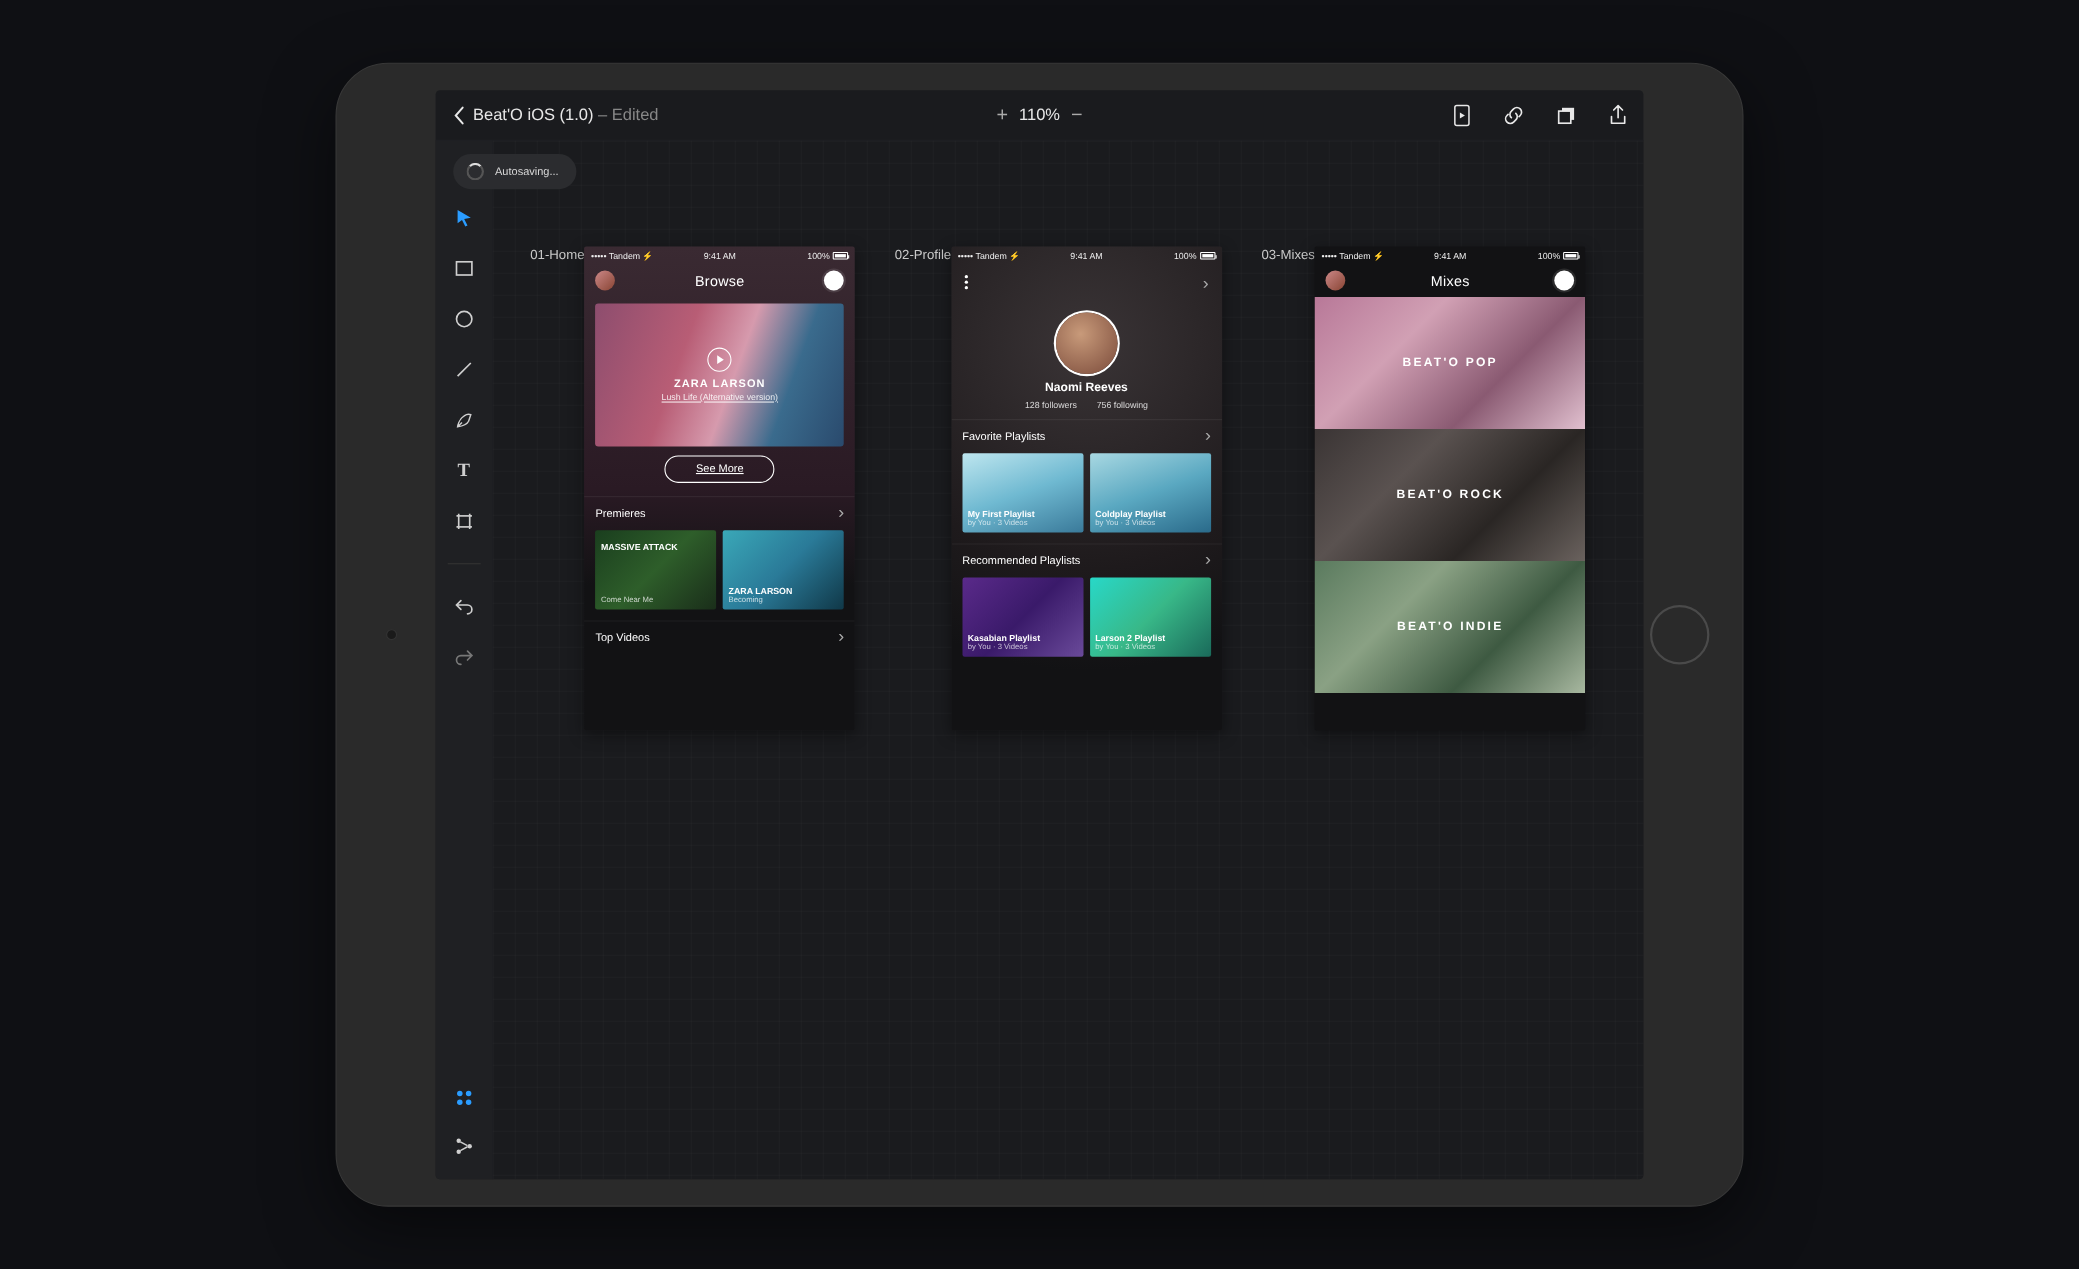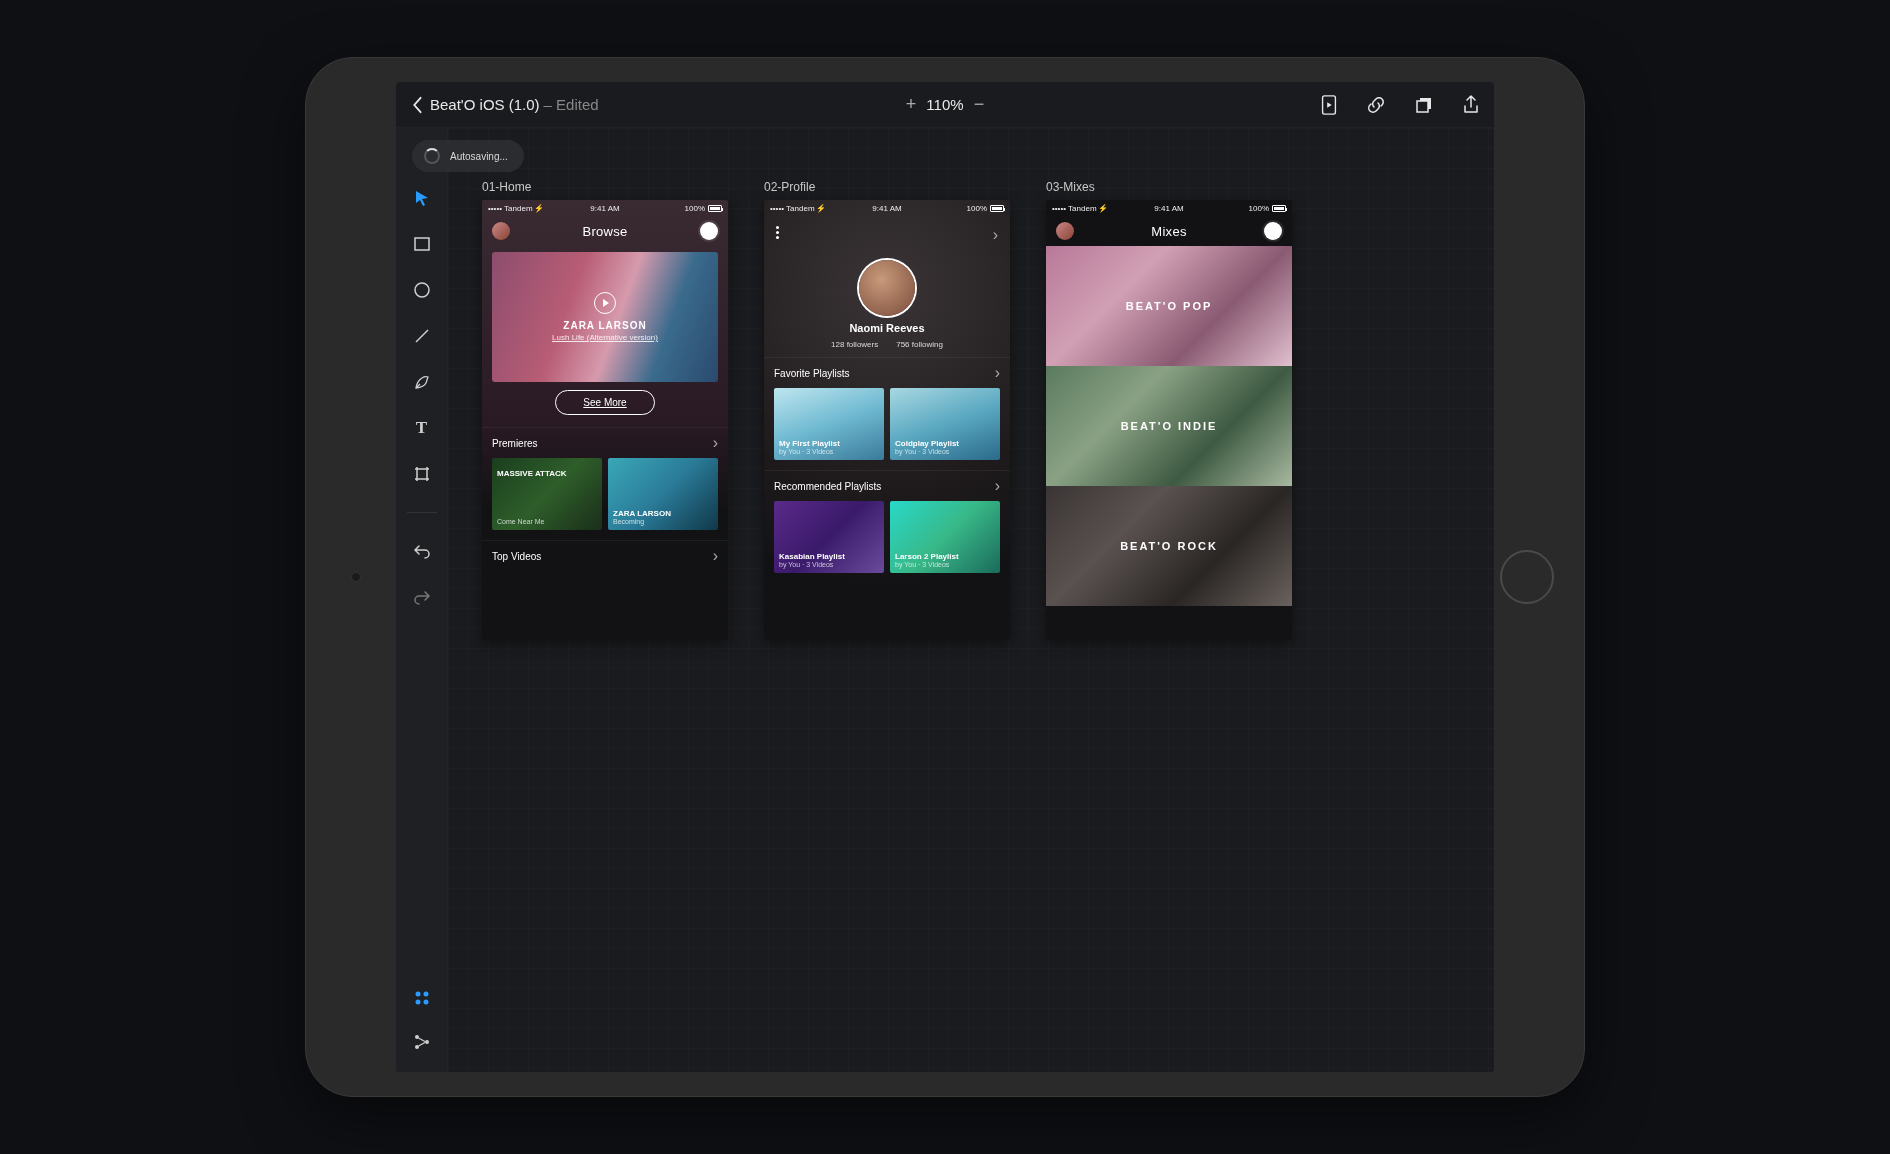--- a/index.html
+++ b/index.html
@@ -67,21 +67,21 @@
 
 .canvas {
   flex:1; position:relative; overflow:hidden;
   background-color:#1a1b1e;
   background-image:
     linear-gradient(rgba(255,255,255,0.018) 1px, transparent 1px),
     linear-gradient(90deg, rgba(255,255,255,0.018) 1px, transparent 1px);
   background-size: 20px 20px;
 }
 .artboards { position:absolute; top:52px; left:34px; display:flex; gap:36px; }
-.artboard-wrap { display:flex; flex-direction:column; }
+.artboard-wrap { display:flex; flex-direction:row;margin-top:44px; }
 .artboard-label { color:#c9c9c9; font-size:12px; margin-bottom:6px; }
 .artboard {
   width:246px; height:440px; background:#121214; border-radius:2px; overflow:hidden;
   color:#fff; font-size:10px; position:relative;
   box-shadow: 0 4px 14px rgba(0,0,0,0.4);
 }
 
 
 .statusbar { height:16px; display:flex; align-items:center; justify-content:space-between; padding:0 6px; font-size:8px; color:#eee; }
 .statusbar .mid { position:absolute; left:50%; transform:translateX(-50%); }
@@ -384,25 +384,25 @@
                   </span>
               </div>
               <div class="ab-header">
                 <div class="ab-avatar"></div>
                 <div class="ab-title">Mixes</div>
                 <div class="ab-dot"></div>
               </div>
               <div class="mix-tile mix-pop">
                 <span>BEAT'O POP</span>
               </div>
+              <div class="mix-tile mix-rock">
+                <span>BEAT'O ROCK</span>
+              </div>
               <div class="mix-tile mix-indie">
                 <span>BEAT'O INDIE</span>
-              </div>
-              <div class="mix-tile mix-rock">
-                <span>BEAT'O ROCK</span>
               </div>
             </div>
           </div>
 
         </div>
       </div>
     </div>
   </div>
 </div>
 

